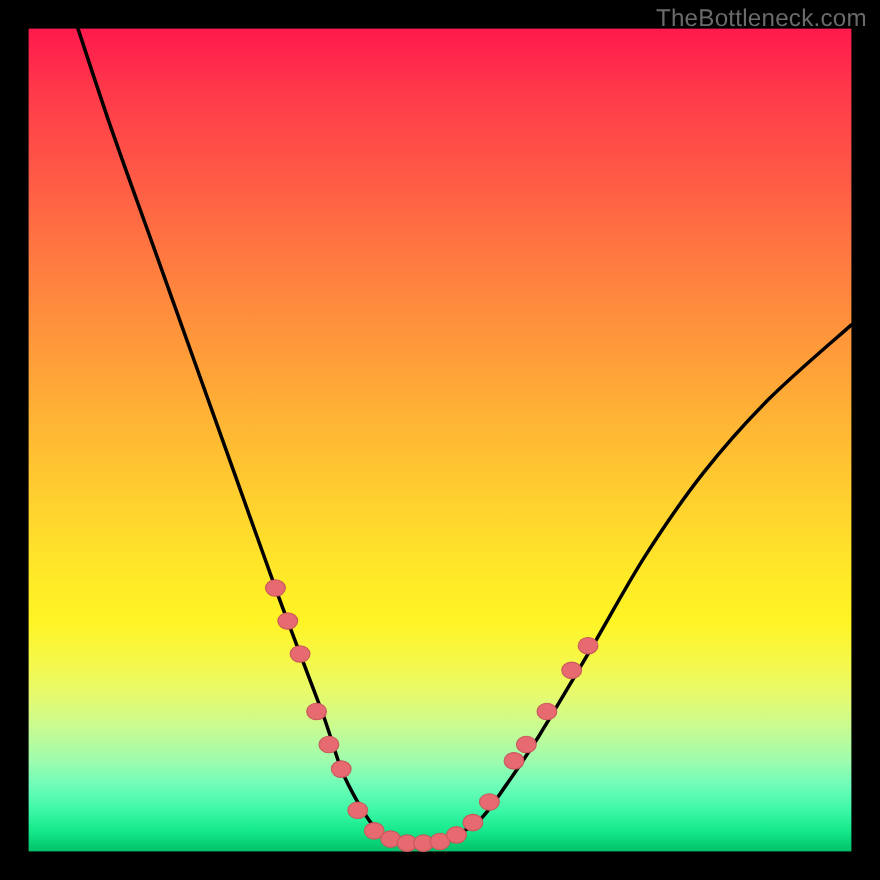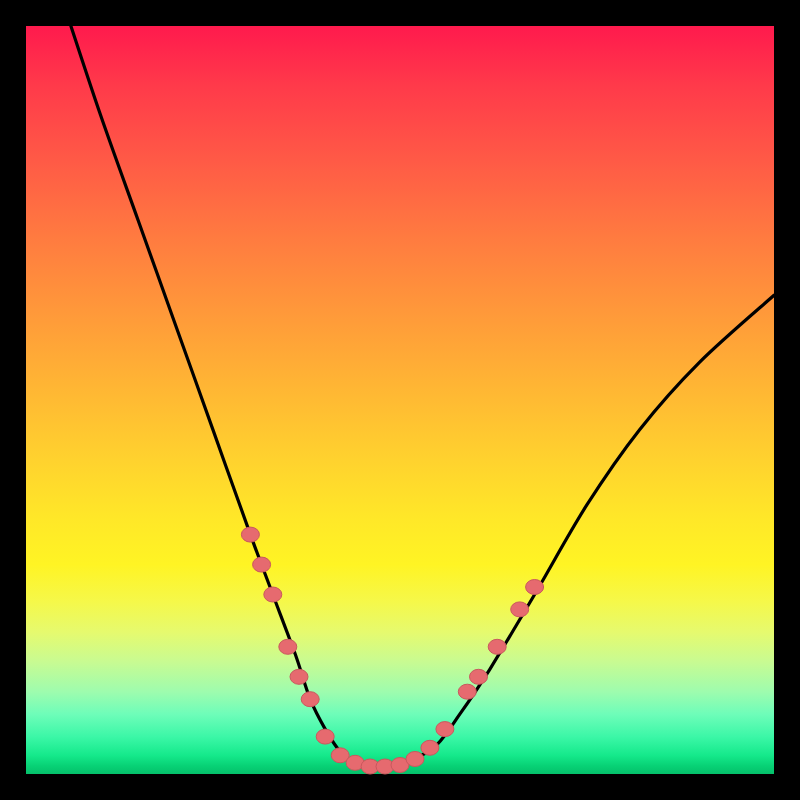--- a/index.html
+++ b/index.html
@@ -91,13 +91,14 @@
         <ellipse cx="403.9" cy="721.8" rx="9" ry="7.5" fill="#e66a6f" stroke="#c9585d" stroke-width="1"></ellipse>
         <ellipse cx="418.9" cy="703.1" rx="9" ry="7.5" fill="#e66a6f" stroke="#c9585d" stroke-width="1"></ellipse>
         <ellipse cx="441.3" cy="665.7" rx="9" ry="7.5" fill="#e66a6f" stroke="#c9585d" stroke-width="1"></ellipse>
         <ellipse cx="452.5" cy="650.8" rx="9" ry="7.5" fill="#e66a6f" stroke="#c9585d" stroke-width="1"></ellipse>
         <ellipse cx="471.2" cy="620.8" rx="9" ry="7.5" fill="#e66a6f" stroke="#c9585d" stroke-width="1"></ellipse>
         <ellipse cx="493.7" cy="583.4" rx="9" ry="7.5" fill="#e66a6f" stroke="#c9585d" stroke-width="1"></ellipse>
         <ellipse cx="508.6" cy="561.0" rx="9" ry="7.5" fill="#e66a6f" stroke="#c9585d" stroke-width="1"></ellipse>
       </g>
   </svg>
 
+  <div class="watermark">TheBottleneck.com</div>
 </div>
 
 </body></html>

